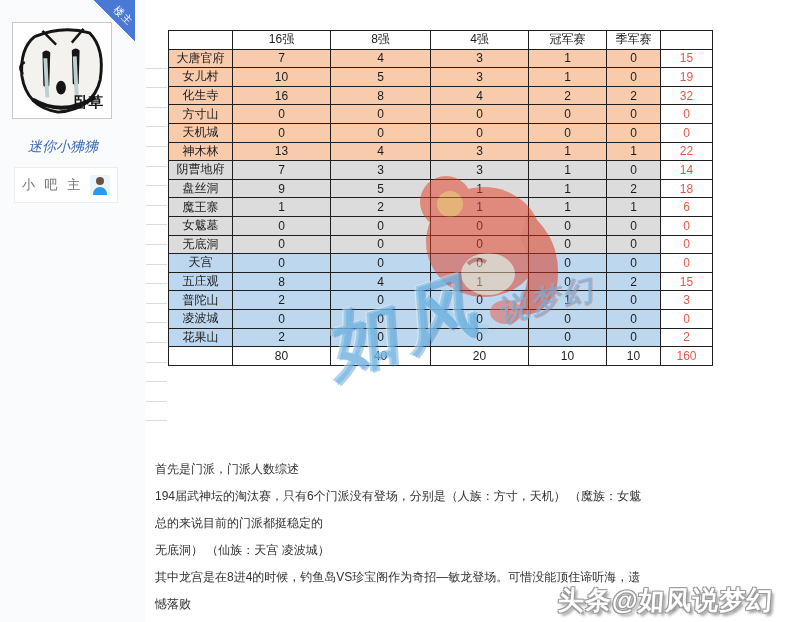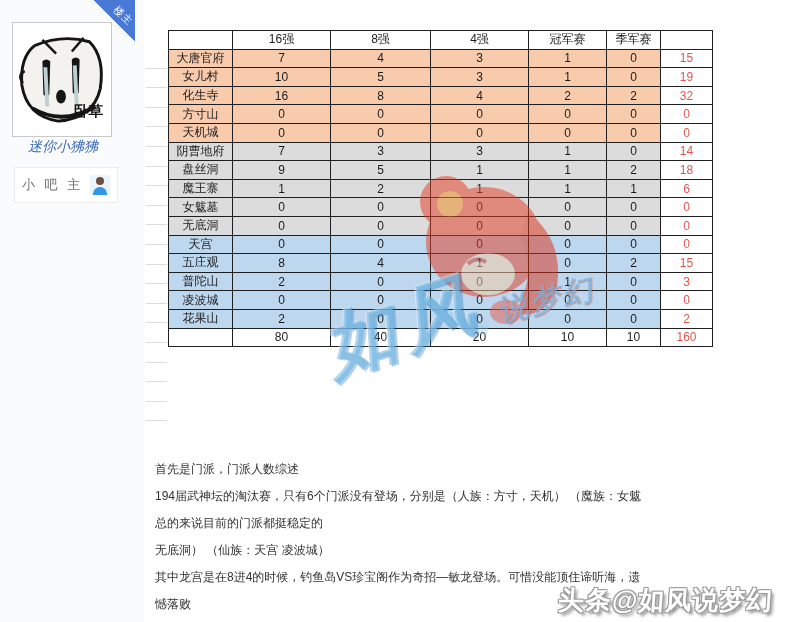--- a/index.html
+++ b/index.html
@@ -7,21 +7,21 @@
   body {
     position:relative; background:#ffffff; overflow:hidden;
     font-family:"Liberation Sans","DejaVu Sans",sans-serif; color:#333;
   }
   
   .sidebar { position:absolute; left:0; top:0; width:145px; height:622px; background:#fafbfc; }
   .ribbon { position:absolute; left:93px; top:0; width:42px; height:42px;
     background:linear-gradient(to bottom left, var(--ribbon) 49.6%, rgba(0,0,0,0) 50%); }
   .ribbon span { position:absolute; top:9px; right:1px; transform:rotate(45deg);
     color:#fff; font-size:10px; letter-spacing:1px; white-space:nowrap; }
-  .avatar-box { position:absolute; left:12px; top:22px; width:100px; height:115px;
+  .avatar-box { position:absolute; left:12px; top:22px; width:100px; height:97px;
     border:1px solid #c9c9c9; background:#fff; overflow:hidden; }
   .avatar-box svg { display:block; width:100%; height:100%; }
   .username { position:absolute; left:0; top:138px; width:126px; text-align:center;
     color:var(--username); font-size:14px; cursor:pointer;font-style:italic; }
   .role-box { position:absolute; left:14px; top:167px; width:104px; height:36px;
     border:1px solid #ececec; background:#fff; display:flex; align-items:center;
     justify-content:space-between; padding:4px 7px; }
   .role-text { color:#6f6f6f; font-size:13px; letter-spacing:3px; }
   .person-icon { position:relative; width:20px; height:20px; border-radius:2px;
     background:#eaf4fc; overflow:hidden; flex:0 0 auto; }
@@ -152,20 +152,29 @@
       <tr>
         <td class="human">天机城</td>
         <td class="human">0</td>
         <td class="human">0</td>
         <td class="human">0</td>
         <td class="human">0</td>
         <td class="human">0</td>
         <td class="total">0</td>
       </tr>
       <tr>
+        <td class="human">神木林</td>
+        <td class="human">13</td>
+        <td class="human">4</td>
+        <td class="human">3</td>
+        <td class="human">1</td>
+        <td class="human">1</td>
+        <td class="total">22</td>
+      </tr>
+      <tr>
         <td class="demon">阴曹地府</td>
         <td class="demon">7</td>
         <td class="demon">3</td>
         <td class="demon">3</td>
         <td class="demon">1</td>
         <td class="demon">0</td>
         <td class="total">14</td>
       </tr>
       <tr>
         <td class="demon">盘丝洞</td>

